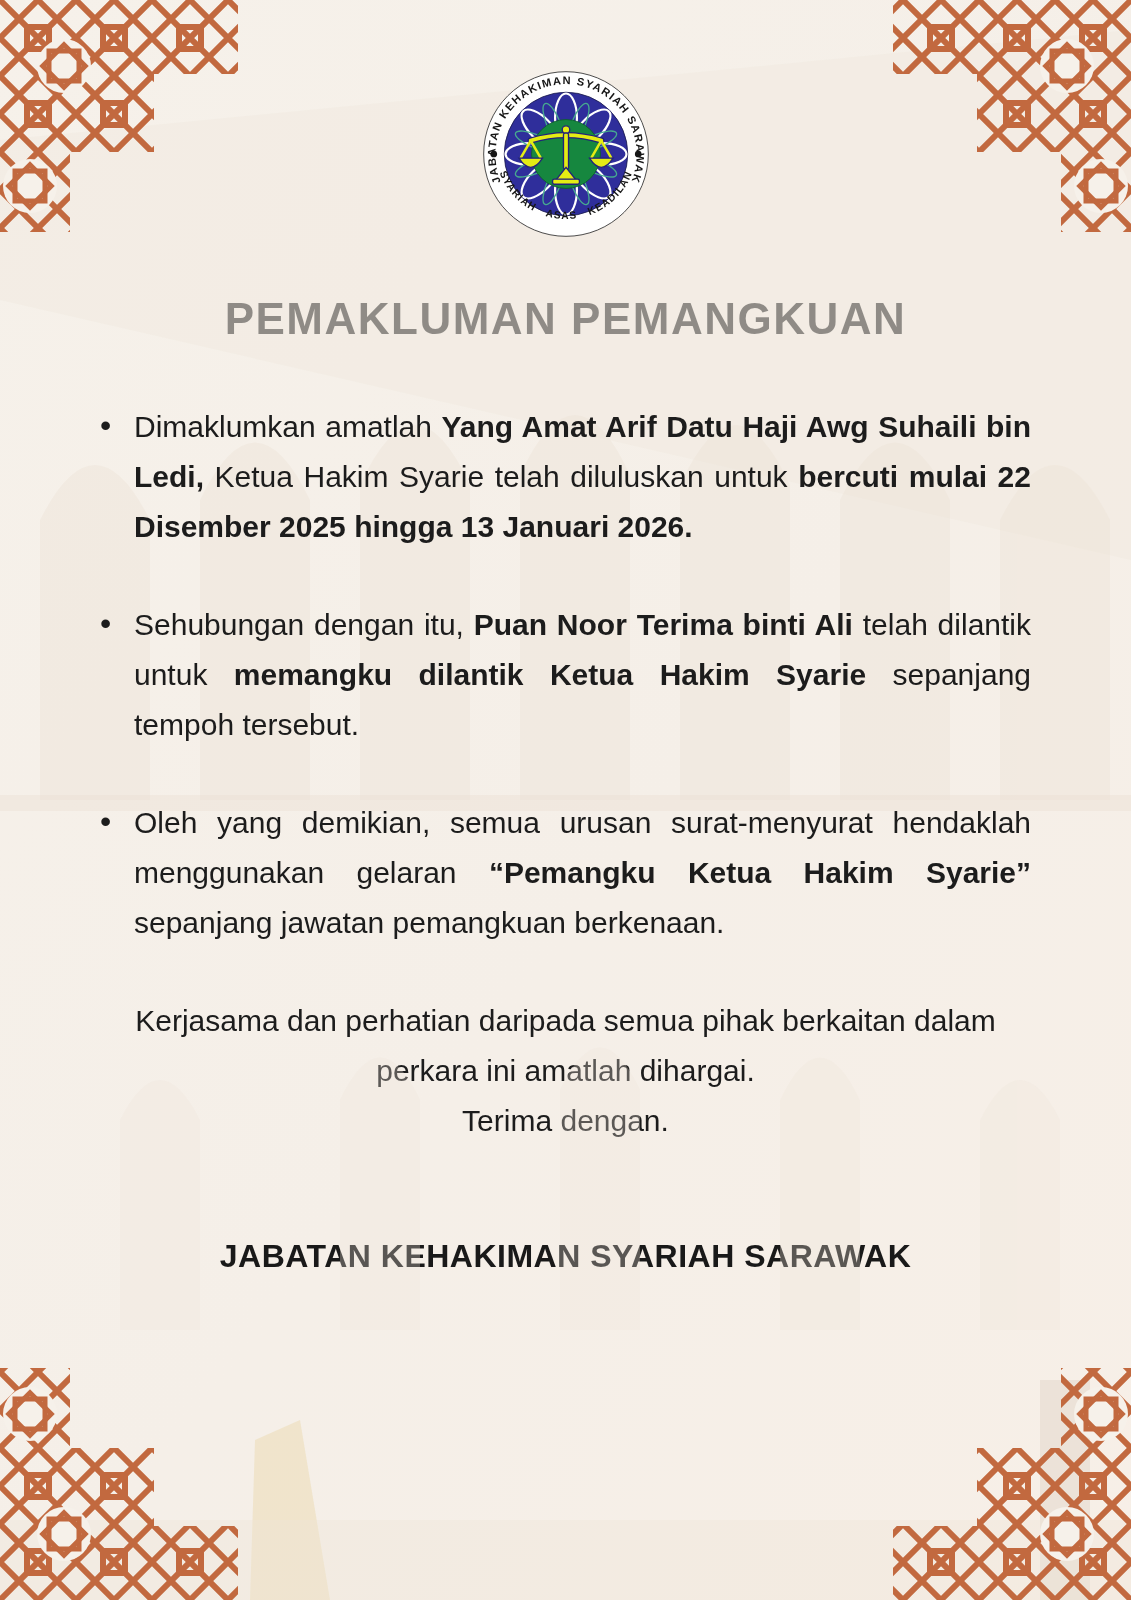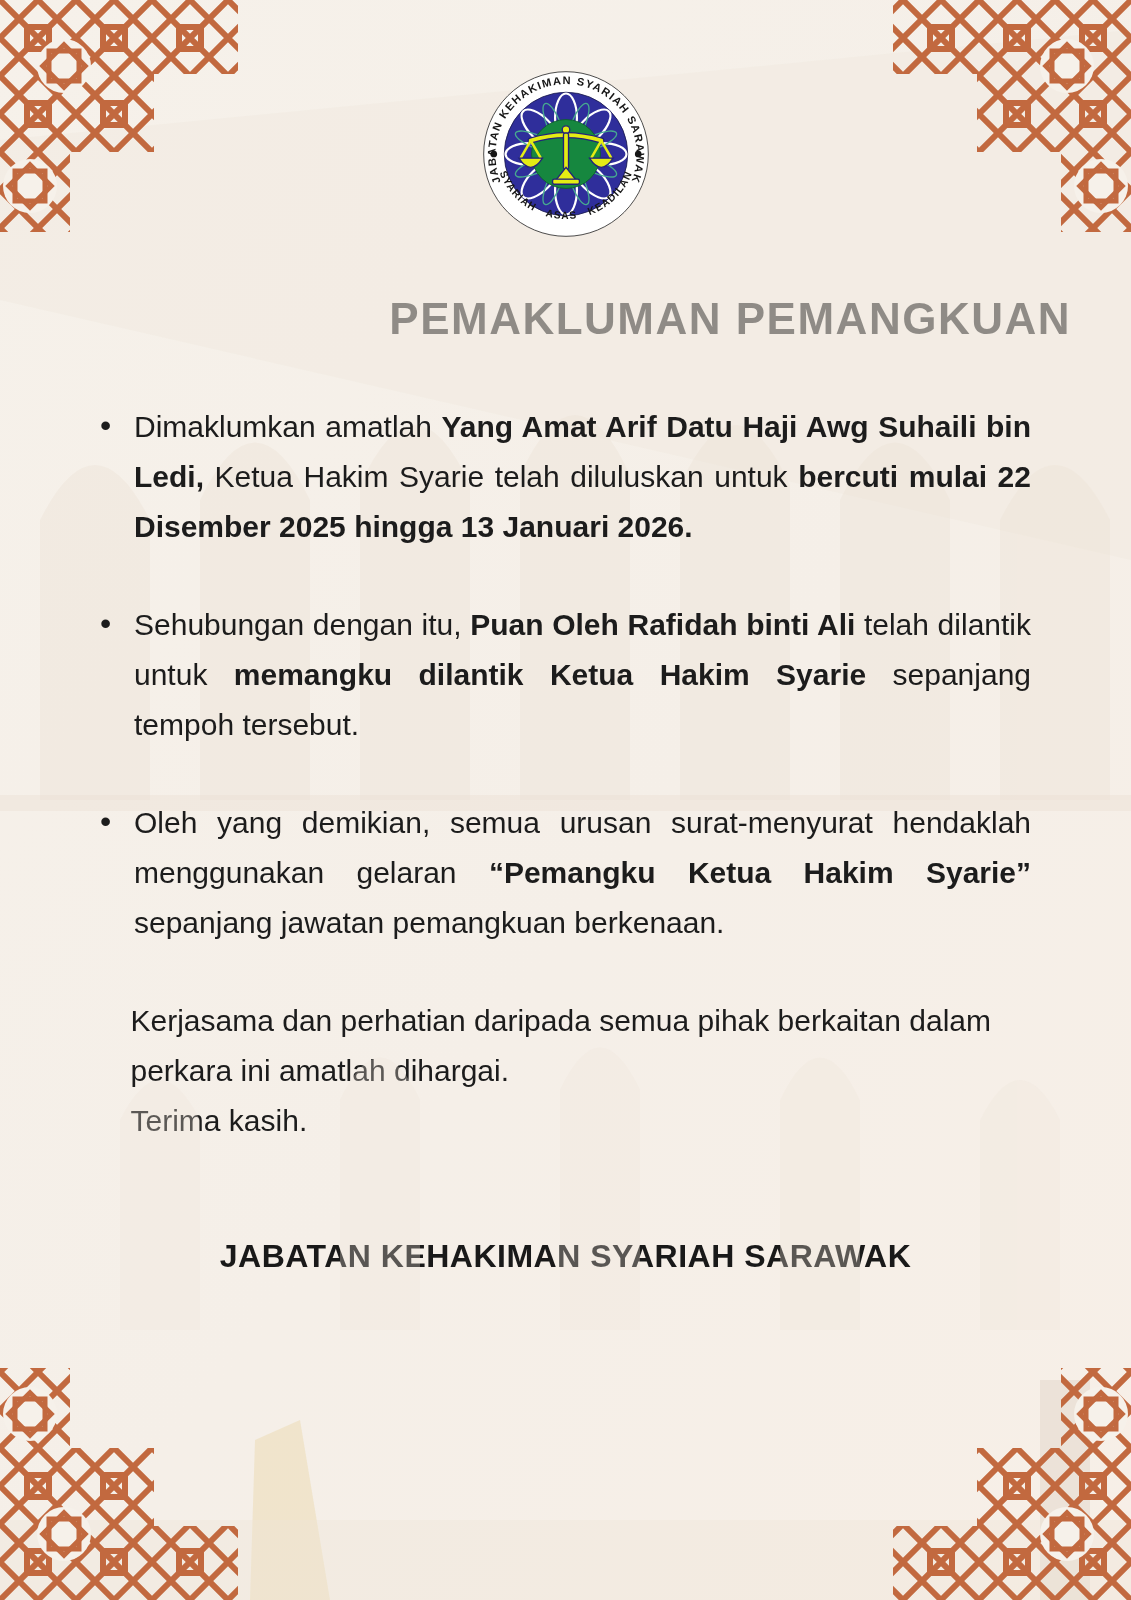--- a/index.html
+++ b/index.html
@@ -38,21 +38,21 @@
   .petal-w{stroke:#ffffff;stroke-width:2.6;fill:none;}
   .petal-t{stroke:#46a98f;stroke-width:1.6;fill:none;}
   .y-fill{fill:var(--logo-yellow,#e4ec14);stroke:#23237a;stroke-width:1.6;}
   .beam-under{stroke:#23237a;stroke-width:7.5;fill:none;stroke-linecap:round;}
   .beam-over{stroke:var(--logo-yellow,#e4ec14);stroke-width:4.5;fill:none;stroke-linecap:round;}
   .chain{stroke:var(--logo-yellow,#e4ec14);stroke-width:3;fill:none;}
 
   
   .title{
     margin:50px 60px 0;
-    text-align:right;
+    text-align:center;
     font-size:44px;line-height:62px;
     font-weight:bold;letter-spacing:1.5px;
     color:var(--ink,#191919);
   }
   .title span{display:block;}
 
   
   .content{margin:52px 100px 0 98px;}
   ul.announcement{list-style:none;margin:0;padding:0;}
   ul.announcement li{
@@ -65,20 +65,21 @@
   }
   ul.announcement li .marker{
     position:absolute;left:2px;top:-2px;
     font-size:32px;
   }
   ul.announcement li span.b{font-weight:bold;}
 
   
   .closing{
     width:870px;margin:42px auto 0;
+    text-align:center;
     font-size:30px;line-height:50px;
     color:#1c1c1c;
   }
   .closing span{display:inline;}
 
   
   .footer{
     margin-top:92px;
     text-align:center;
     font-size:32px;font-weight:bold;letter-spacing:0.5px;
@@ -217,25 +218,25 @@
     </svg>
   </div>
 
   <h1 class="title">
     <span>PEMAKLUMAN PEMANGKUAN</span>
   </h1>
 
   <div class="content">
     <ul class="announcement">
         <li><span class="marker">•</span><span>Dimaklumkan amatlah </span><span class="b">Yang Amat Arif Datu Haji Awg Suhaili bin Ledi,</span><span> Ketua Hakim Syarie telah diluluskan untuk </span><span class="b">bercuti mulai 22 Disember 2025 hingga 13 Januari 2026.</span></li>
-        <li><span class="marker">•</span><span>Sehubungan dengan itu, </span><span class="b">Puan Oleh Rafidah binti Ali</span><span> telah dilantik untuk </span><span class="b">memangku dilantik Ketua Hakim Syarie</span><span> sepanjang tempoh tersebut.</span></li>
+        <li><span class="marker">•</span><span>Sehubungan dengan itu, </span><span class="b">Puan Noor Terima binti Ali</span><span> telah dilantik untuk </span><span class="b">memangku dilantik Ketua Hakim Syarie</span><span> sepanjang tempoh tersebut.</span></li>
         <li><span class="marker">•</span><span>Oleh yang demikian, semua urusan surat-menyurat hendaklah menggunakan gelaran </span><span class="b">“Pemangku Ketua Hakim Syarie”</span><span> sepanjang jawatan pemangkuan berkenaan.</span></li>
       </ul>
   </div>
 
   <p class="closing">
     <span>Kerjasama dan perhatian daripada semua pihak berkaitan dalam perkara ini amatlah dihargai.</span><br>
-    <span>Terima kasih.</span>
+    <span>Terima dengan.</span>
   </p>
 
   <div class="footer">JABATAN KEHAKIMAN SYARIAH SARAWAK</div>
 
 </div>
 
 </body></html>

